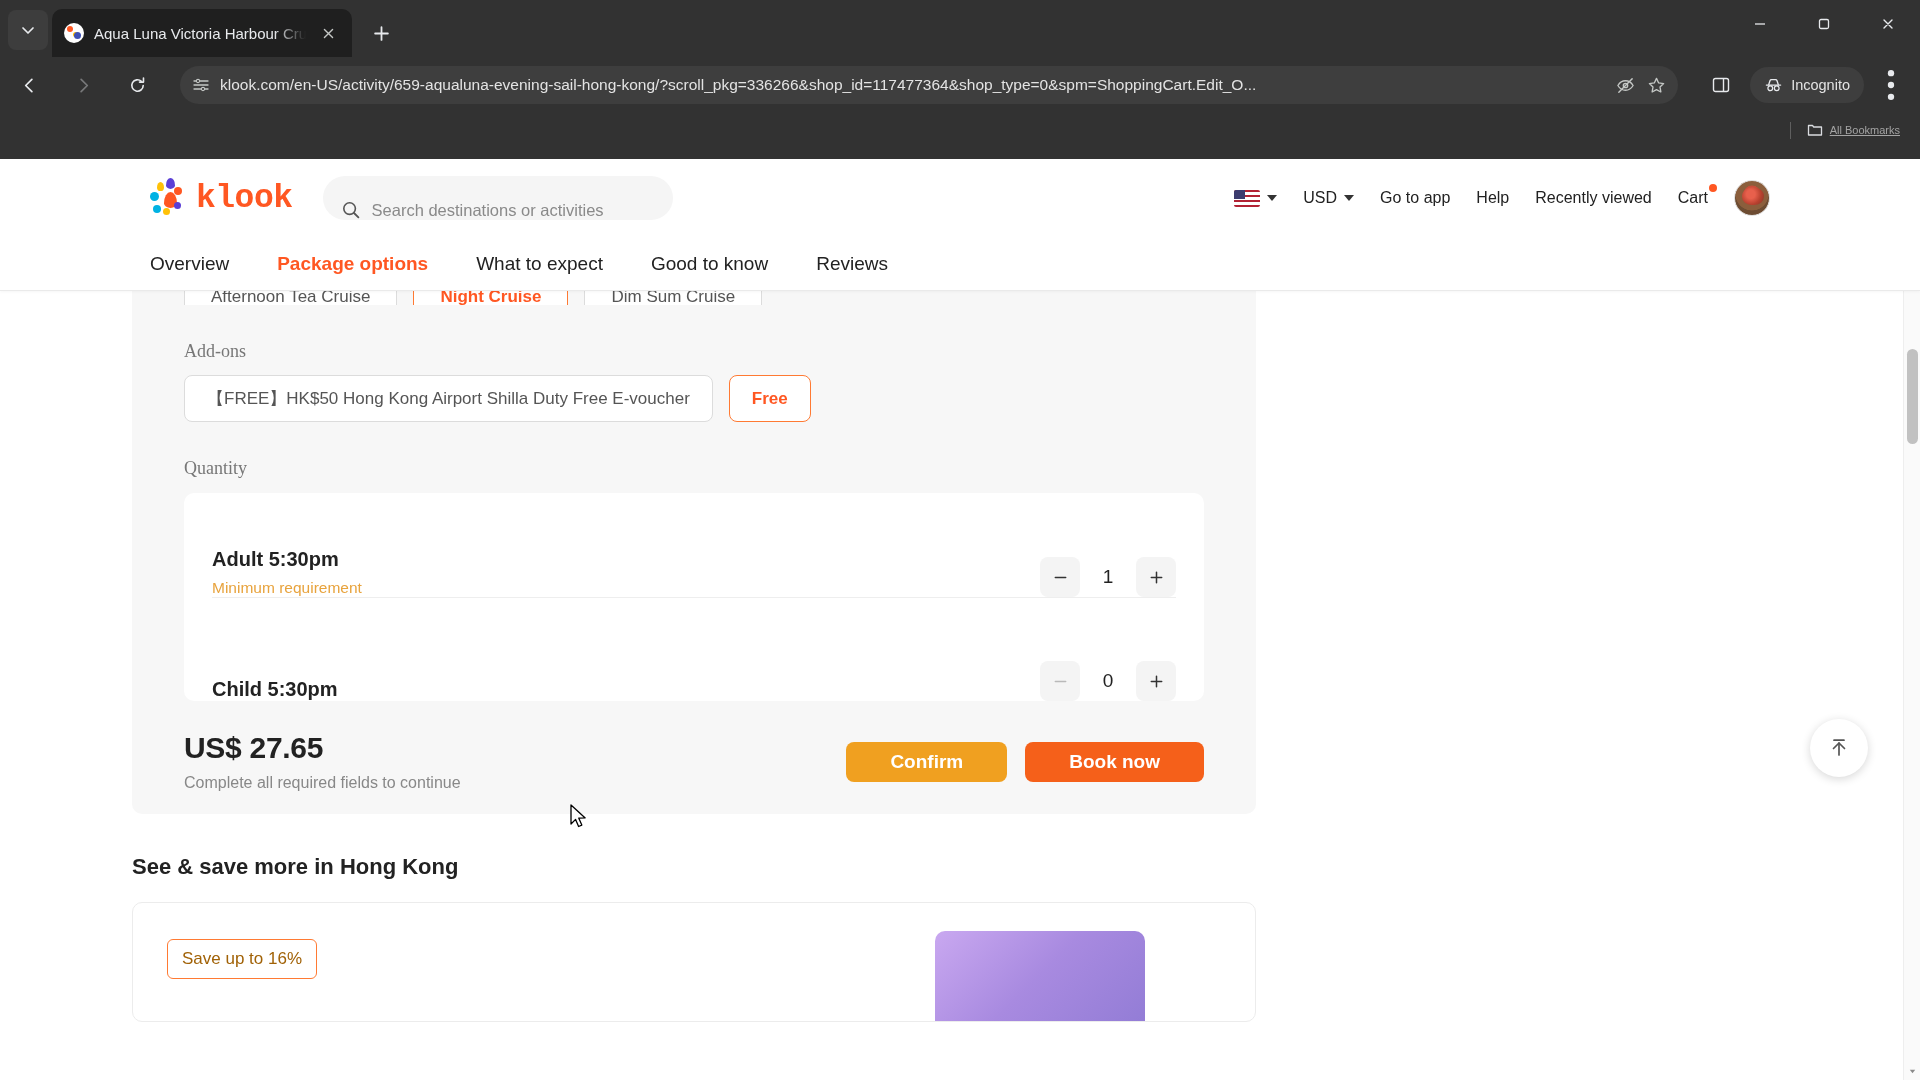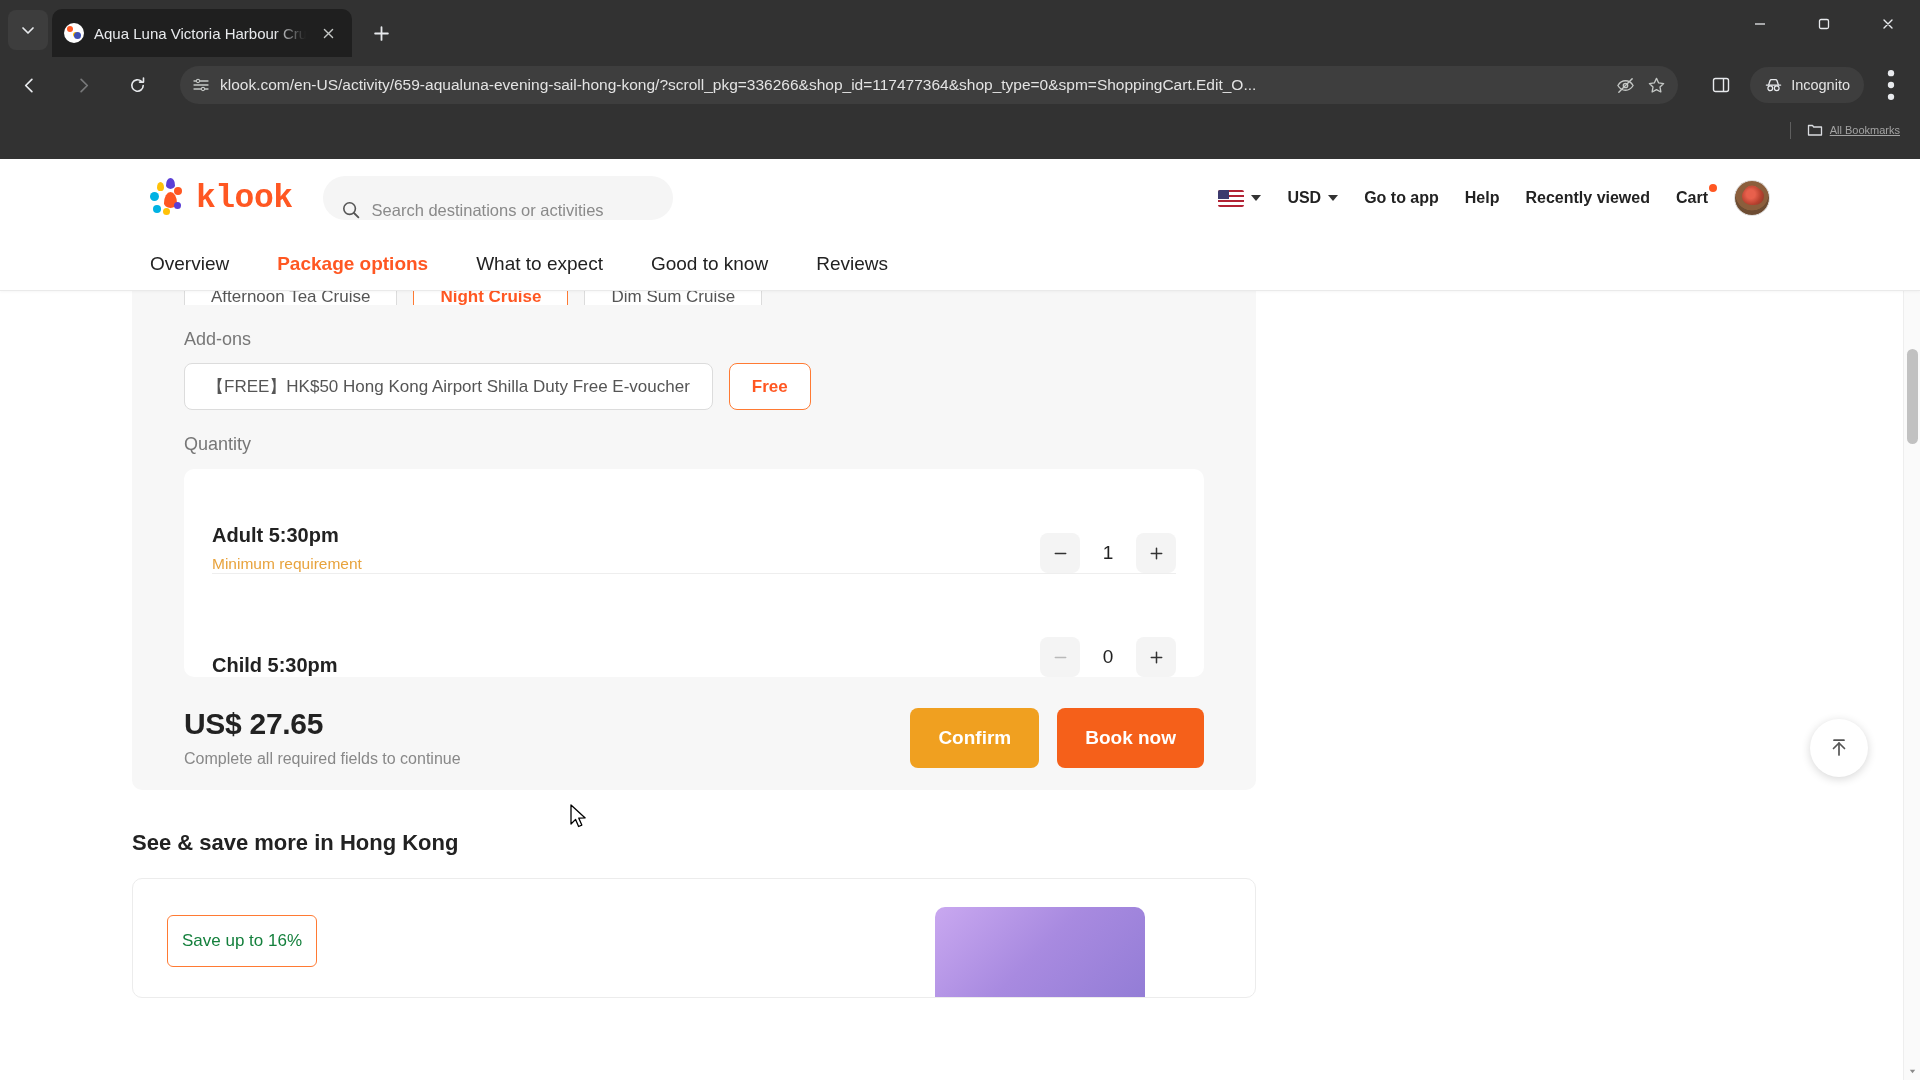--- a/index.html
+++ b/index.html
@@ -170,21 +170,21 @@
       #b22234 0 14.3%, #fff 14.3% 28.6%, #b22234 28.6% 42.9%,
       #fff 42.9% 57.2%, #b22234 57.2% 71.5%, #fff 71.5% 85.8%, #b22234 85.8% 100%);
     position: relative; overflow: hidden;
   }
   .flag::before {
     content: ''; position: absolute; left: 0; top: 0;
     width: 11px; height: 9px; background: #3c3b6e;
   }
   .caret { width: 0; height: 0; border-left: 5px solid transparent;
            border-right: 5px solid transparent; border-top: 6px solid #333; }
-  .hdr-link { font-size: 16px; color: #222; cursor: pointer; white-space: nowrap; font-weight: bold; }
+  .hdr-link { font-size: 16px; color: #222; cursor: pointer; white-space: nowrap; }
   .cart-wrap { position: relative; cursor: pointer; }
   .cart-badge {
     position: absolute; top: -5px; right: -9px;
     width: 8px; height: 8px; border-radius: 50%; background: #ff5722;
   }
   .avatar {
     width: 36px; height: 36px; border-radius: 50%;
     background: radial-gradient(circle at 50% 38%, #c94d3a 0 30%, #8b5e3c 32% 60%, #6d4c32 62% 100%);
     border: 1px solid #e0e0e0; cursor: pointer; flex-shrink: 0;
     position: relative; overflow: hidden;
@@ -221,21 +221,21 @@
   .chip {
     border: 1px solid #dcdcdc; border-radius: 6px; background: #fff;
     height: 52px; display: flex; align-items: center; justify-content: center;
     padding: 0 26px; font-size: 17px; color: #555; cursor: pointer; white-space: nowrap;
   }
   .chip.selected {
     border-color: #ff7a33; color: #ff5722; font-weight: bold; background: #fff;
   }
 
   .field-label {
-    font-size: 18px; color: #777; padding-left: 52px; margin-top: 24px;
+    font-size: 18px; color: #777; padding-left: 52px; margin-top: 36px; font-family: Liberation Serif, serif;
   }
 
   .addons-row { display: flex; gap: 16px; padding: 0 52px; margin-top: 13px; }
   .addon-chip {
     border: 1px solid #dcdcdc; border-radius: 8px; background: #fff;
     height: 47px; display: flex; align-items: center; padding: 0 22px;
     font-size: 17px; color: #555; cursor: pointer; white-space: nowrap;
   }
   .addon-chip.selected {
     border-color: #ff7a33; color: #ff5722; font-weight: bold;
@@ -269,39 +269,39 @@
   }
 
   .total-row {
     display: flex; align-items: center; padding: 30px 52px 0 52px;
   }
   .total-left { flex: 1; }
   .price { font-size: 30px; font-weight: bold; color: #222; letter-spacing: -0.3px; }
   .price-note { font-size: 16px; color: #888; margin-top: 9px; }
   .btn-group { display: flex; gap: 18px; }
   .btn {
-    height: 60px; border-radius: 8px; border: none; cursor: pointer;
+    height: 40px; border-radius: 8px; border: none; cursor: pointer;
     font-size: 19px; font-weight: bold; color: #fff;
-    padding: 0 28px; font-family: "Liberation Sans", sans-serif;
+    padding: 0 44px; font-family: "Liberation Sans", sans-serif;
   }
   .btn-confirm { background: #f0a020; }
   .btn-book { background: #f5601a; }
 
   .section-title {
     margin: 40px 0 0 132px; font-size: 22px; font-weight: bold; color: #222;
   }
   .promo-card {
     margin: 22px 0 0 132px; width: 1124px; height: 120px;
     background: #fff; border: 1px solid #ececec; border-radius: 10px;
     position: relative; overflow: hidden;
   }
   .save-badge {
     position: absolute; left: 34px; top: 36px;
     border: 1px solid #ff7a33; border-radius: 6px;
-    padding: 15px 14px; color: #15803d; font-size: 17px; background: #fff;
+    padding: 9px 14px; color: #a16207; font-size: 17px; background: #fff;
   }
   .promo-img {
     position: absolute; right: 110px; top: 28px; width: 210px; height: 120px;
     border-radius: 10px;
     background: linear-gradient(135deg, #c9a8f0 0%, #a88ae0 45%, #8f7ad4 100%);
   }
 
   
   .to-top {
     position: absolute; right: 52px; top: 560px;

